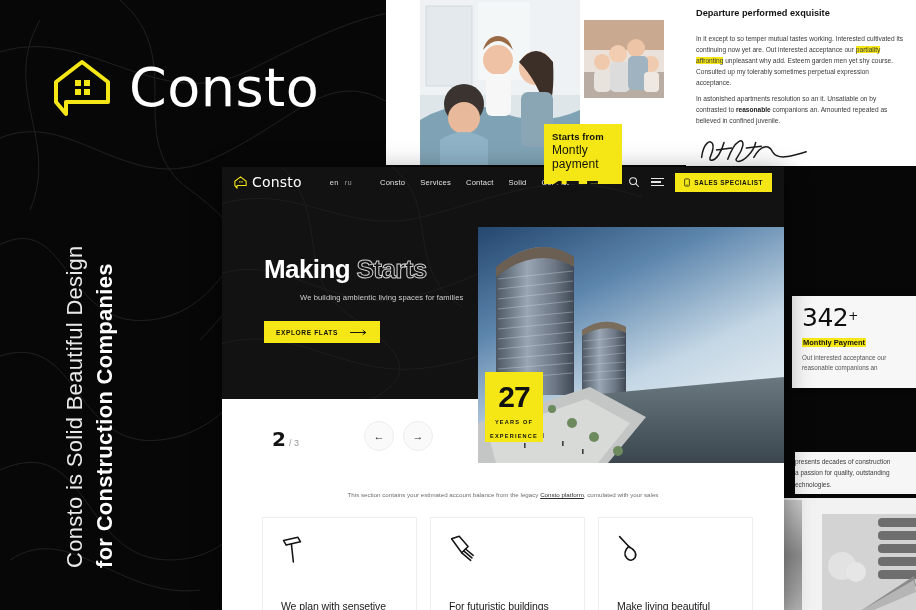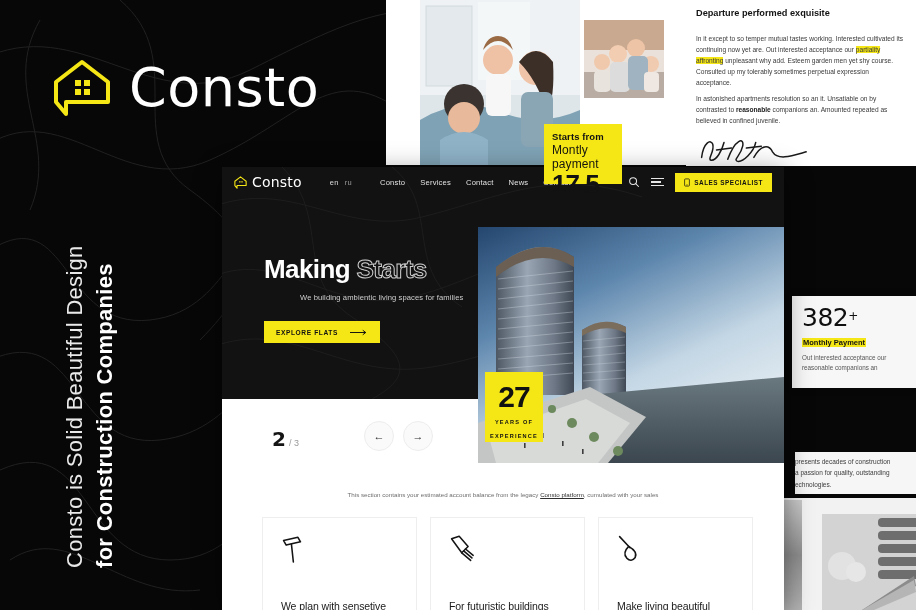--- a/index.html
+++ b/index.html
@@ -61,21 +61,21 @@
     position:absolute; left:198px; top:20px; width:80px; height:78px;
     background: linear-gradient(150deg,#efe8e2 0%,#d9cec4 40%,#b7a496 100%);
     overflow:hidden;
   }
   .starts-badge {
     position:absolute; left:544px; top:124px; width:78px; height:60px;
     background:#f5e716; padding:7px 0 0 8px; z-index: 6;
   }
   .sb-t1 { font-size:9.5px; font-weight:700; color:#121212; letter-spacing:.1px; }
   .sb-t2 { font-size:12px; color:#15150e; margin-top:1px; letter-spacing:.1px; }
-  .sb-num { font-size:26px; font-weight:800; color:#121212; line-height:1; margin-top:0; letter-spacing:-1px;}
+  .sb-num { font-size:26px; font-weight:800; color:#121212; line-height:1; margin-top:6px; letter-spacing:-1px;}
 
   
   .doc {
     position:absolute; left:686px; top:0; width:230px; height:166px;
     background:#ffffff; padding:8px 12px 0 10px;
     font-family: "Liberation Sans", sans-serif;
   }
   .doc h3 { font-size:9.2px; font-weight:700; color:#141414; margin-bottom:16px; letter-spacing:0px;}
   .doc p { font-size:6.6px; line-height:1.65; color:#3a3a3a; margin-bottom:6px; }
   .hl { background:#f5e716; }
@@ -278,21 +278,21 @@
         <path d="M22 16 L 38 14"></path>
         <path d="M34 26 C 42 4, 52 2, 50 12 C 48 22, 40 26, 44 28 C 50 30, 62 18, 64 8"></path>
         <path d="M54 14 L 70 12"></path>
         <path d="M62 24 C 70 10, 78 10, 82 18 C 88 28, 104 22, 118 18"></path>
       </g>
     </svg>
   </div>
 
   <div class="card-529">
     <div>
-      <span class="c529-num">382</span><span class="c529-num c529-plus">+</span>
+      <span class="c529-num">342</span><span class="c529-num c529-plus">+</span>
     </div>
     <span class="c529-label">Monthly Payment</span>
     <div class="c529-sub">Out interested acceptance our reasonable companions an</div>
   </div>
 
   <div class="frag">
     <p>presents decades of construction</p>
     <p>a passion for quality, outstanding</p>
     <p>echnologies.</p>
   </div>
@@ -342,21 +342,21 @@
 
         <div class="lang">
           <span class="on">en</span>
           <span>ru</span>
         </div>
 
         <nav class="nav-links">
           <a href="#">Consto</a>
           <a href="#">Services</a>
           <a href="#">Contact</a>
-          <a href="#">News</a>
+          <a href="#">Solid</a>
           <a href="#">Contact</a>
         </nav>
 
         <div class="nav-right">
           <div class="icon-btn">
             <svg viewBox="0 0 16 16" width="12" height="12">
               <circle cx="6.8" cy="6.8" r="4.6" fill="none" stroke="#e6e6e6" stroke-width="1.4"></circle>
               <line x1="10.3" y1="10.3" x2="14" y2="14" stroke="#e6e6e6" stroke-width="1.4" stroke-linecap="round"></line>
             </svg>
           </div>

